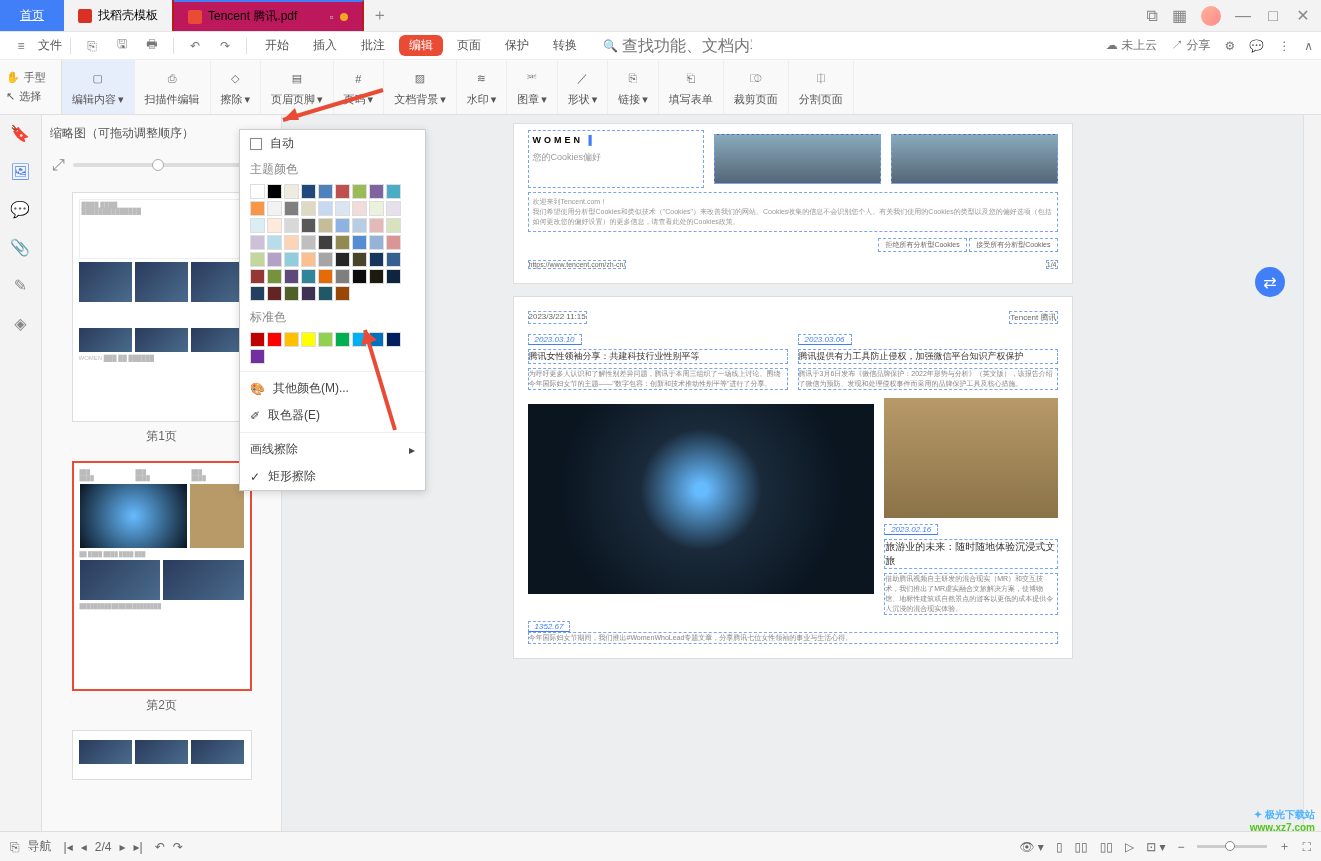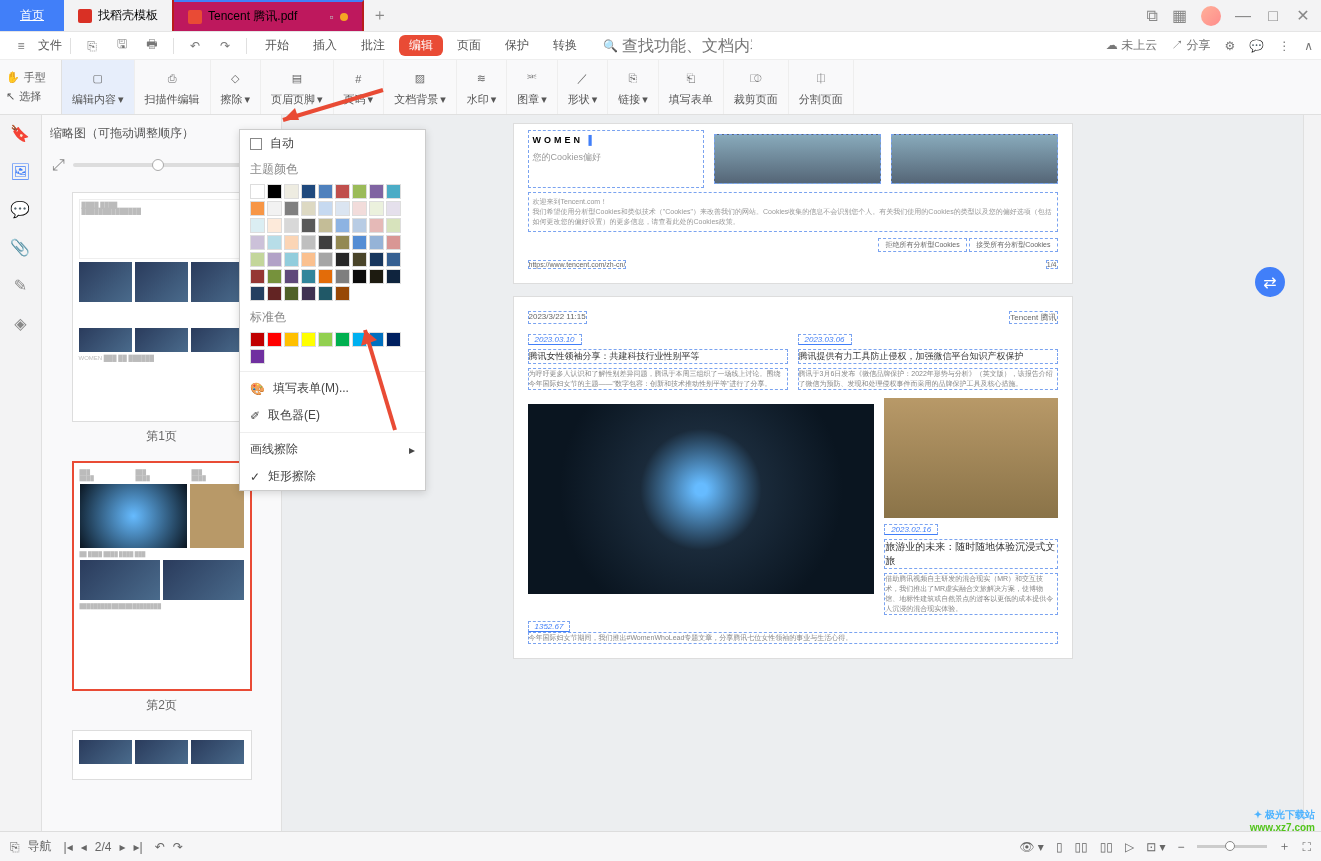--- a/index.html
+++ b/index.html
@@ -431,21 +431,21 @@
       <div class="sw" style="background: rgb(146, 208, 80);"></div>
       <div class="sw" style="background: rgb(0, 176, 80);"></div>
       <div class="sw" style="background: rgb(0, 176, 240);"></div>
       <div class="sw" style="background: rgb(0, 112, 192);"></div>
       <div class="sw" style="background: rgb(0, 32, 96);"></div>
       <div class="sw" style="background: rgb(112, 48, 160);"></div>
     </div>
   <div class="dd-sep"></div>
   <div class="dd-row">
       <span>🎨</span>
-      <span>填写表单(M)...</span>
+      <span>其他颜色(M)...</span>
     </div>
   <div class="dd-row">
       <span>✐</span>
       <span>取色器(E)</span>
     </div>
   <div class="dd-sep"></div>
   <div class="dd-row">
       <span style="flex:1">画线擦除</span>
       <span>▸</span>
     </div>

